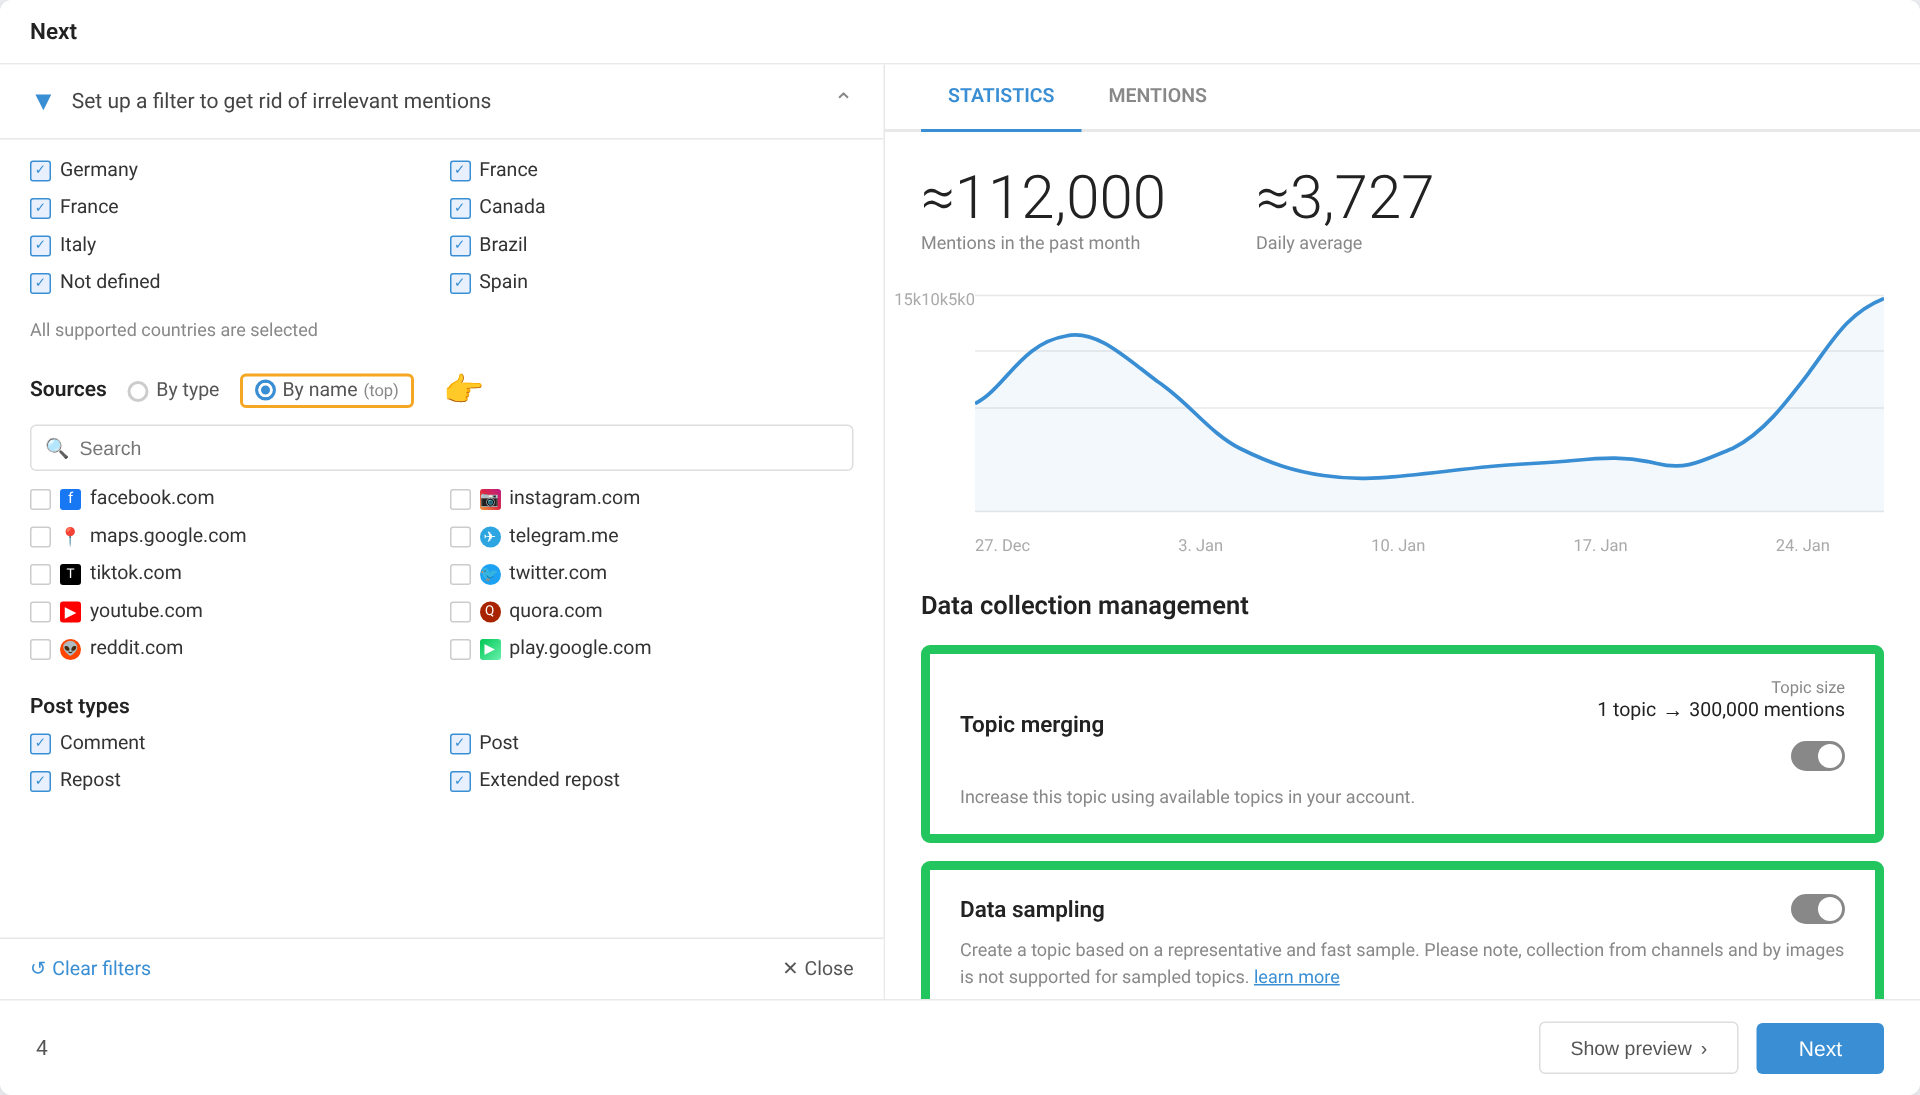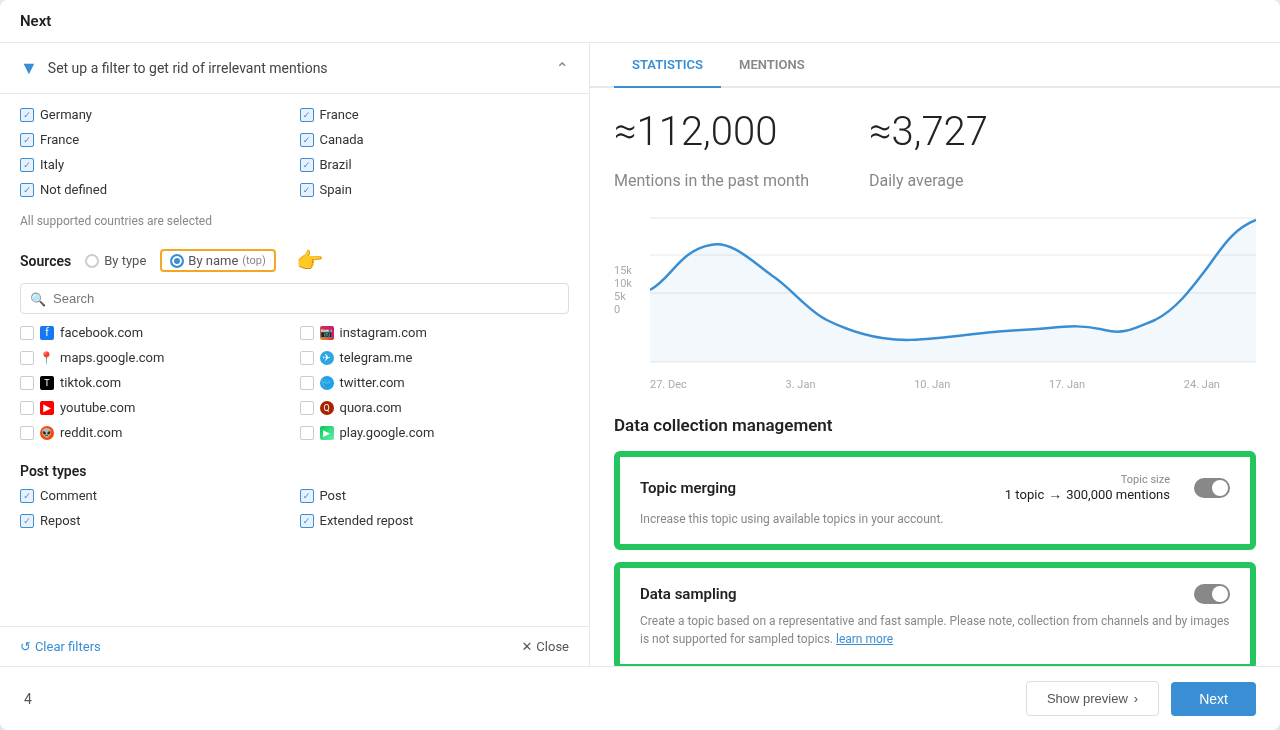--- a/index.html
+++ b/index.html
@@ -59,21 +59,21 @@
     .close-btn { display: flex; align-items: center; gap: 4px; font-size: 13px; color: #555; cursor: pointer; }
     
     .right-panel { flex: 1; display: flex; flex-direction: column; background: #fff; padding: 0; }
     .tabs-row { display: flex; border-bottom: 2px solid #e8e8e8; padding: 0 24px; }
     .tab { padding: 14px 18px; font-size: 13px; font-weight: 600; color: #888; cursor: pointer; border-bottom: 2px solid transparent; margin-bottom: -2px; }
     .tab.active { color: #3a8fd4; border-bottom-color: #3a8fd4; text-align: right; }
     .right-content { flex: 1; overflow-y: auto; padding: 20px 24px; }
     .stats-row { display: flex; gap: 60px; margin-bottom: 20px; }
     .stat-block { }
     .stat-value { font-size: 40px; font-weight: 300; color: #222; }
-    .stat-label { font-size: 16px; color: #888; margin-top: 16px; }
+    .stat-label { font-size: 12px; color: #888; margin-top: 0; }
     
     .chart-wrap { margin-bottom: 24px; }
     
     .section-title { font-size: 17px; font-weight: 600; color: #222; margin-bottom: 16px; }
     .card { border: 6px solid #22c55e; border-radius: 6px; padding: 16px 20px; margin-bottom: 12px; }
     .card-header { display: flex; align-items: center; justify-content: space-between; margin-bottom: 8px; }
     .card-title { font-size: 15px; font-weight: 600; color: #222; }
     .toggle { width: 36px; height: 20px; border-radius: 10px; background: #888; position: relative; cursor: pointer; flex-shrink: 0; }
     .toggle-knob { width: 16px; height: 16px; border-radius: 50%; background: #fff; position: absolute; top: 2px; right: 2px; }
     .card-desc { font-size: 12px; color: #888; line-height: 1.5; }
@@ -268,21 +268,21 @@
             <div class="stat-label">Mentions in the past month</div>
           </div>
           <div class="stat-block">
             <div class="stat-value">≈3,727</div>
             <div class="stat-label">Daily average</div>
           </div>
         </div>
 
         <div class="chart-wrap">
           <div style="display:flex; gap:0;">
-            <div style="width:36px; display:flex; flex-direction:column; justify-content:center; height:160px; padding:4px 0;">
+            <div style="width:36px; display:flex; justify-content:flex-end; height:160px; padding:4px 0;">
               <span style="font-size:11px; color:#aaa;">15k</span>
               <span style="font-size:11px; color:#aaa;">10k</span>
               <span style="font-size:11px; color:#aaa;">5k</span>
               <span style="font-size:11px; color:#aaa;">0</span>
             </div>
             <div style="flex:1; position:relative;">
               <svg width="100%" height="160" viewBox="0 0 600 160" preserveAspectRatio="none">
 
                 <line x1="0" y1="8" x2="600" y2="8" stroke="#e8e8e8" stroke-width="1"></line>
                 <line x1="0" y1="45" x2="600" y2="45" stroke="#e8e8e8" stroke-width="1"></line>
@@ -302,21 +302,21 @@
             <span>17. Jan</span>
             <span>24. Jan</span>
           </div>
         </div>
 
         <div class="section-title">Data collection management</div>
 
         <div class="card">
           <div class="card-header">
             <span class="card-title">Topic merging</span>
-            <div style="display:flex; align-items:center; gap:24px;">
+            <div style="display:flex; align-items:flex-end; gap:12px;flex-direction:column;">
               <div style="text-align:right;">
                 <div style="font-size:11px; color:#888;">Topic size</div>
                 <div style="font-size:13px; color:#222; display:flex; align-items:center; gap:4px;">
                   <span>1 topic</span>
                   <span style="font-size:14px;">→</span>
                   <span>300,000 mentions</span>
                 </div>
               </div>
               <div class="toggle">
                 <div class="toggle-knob"></div>

